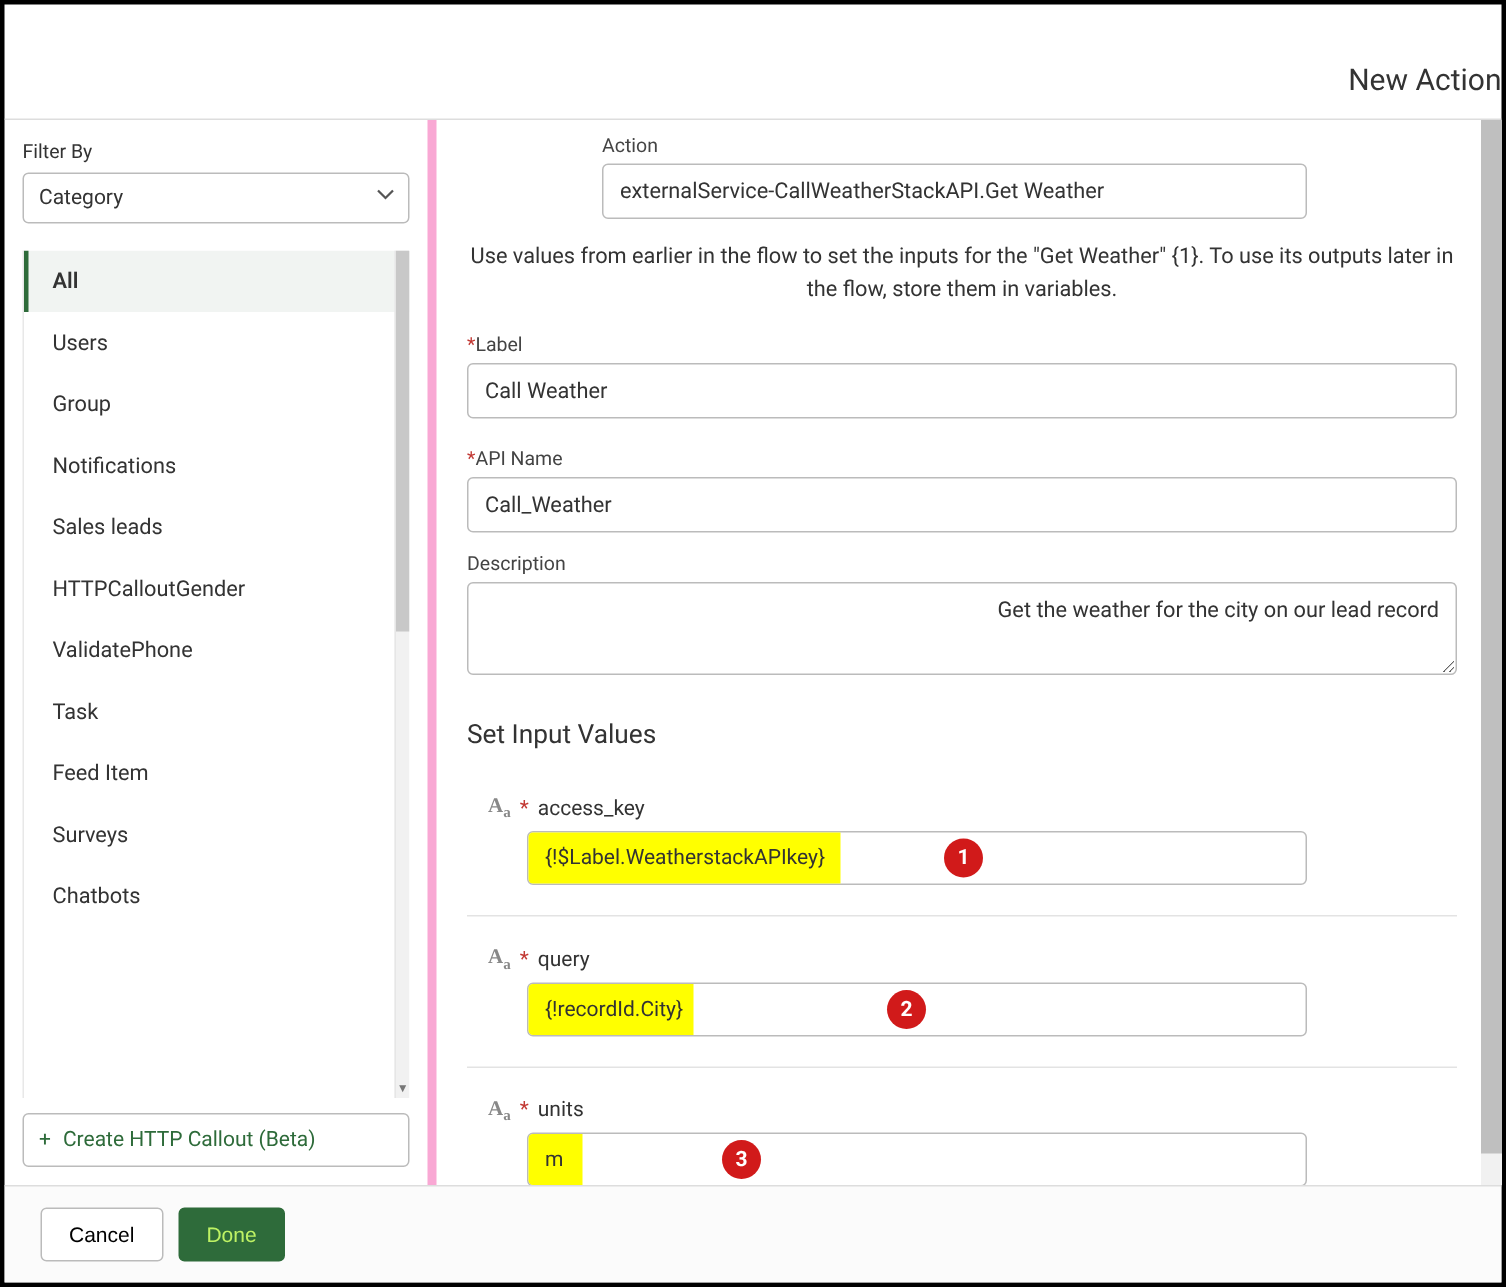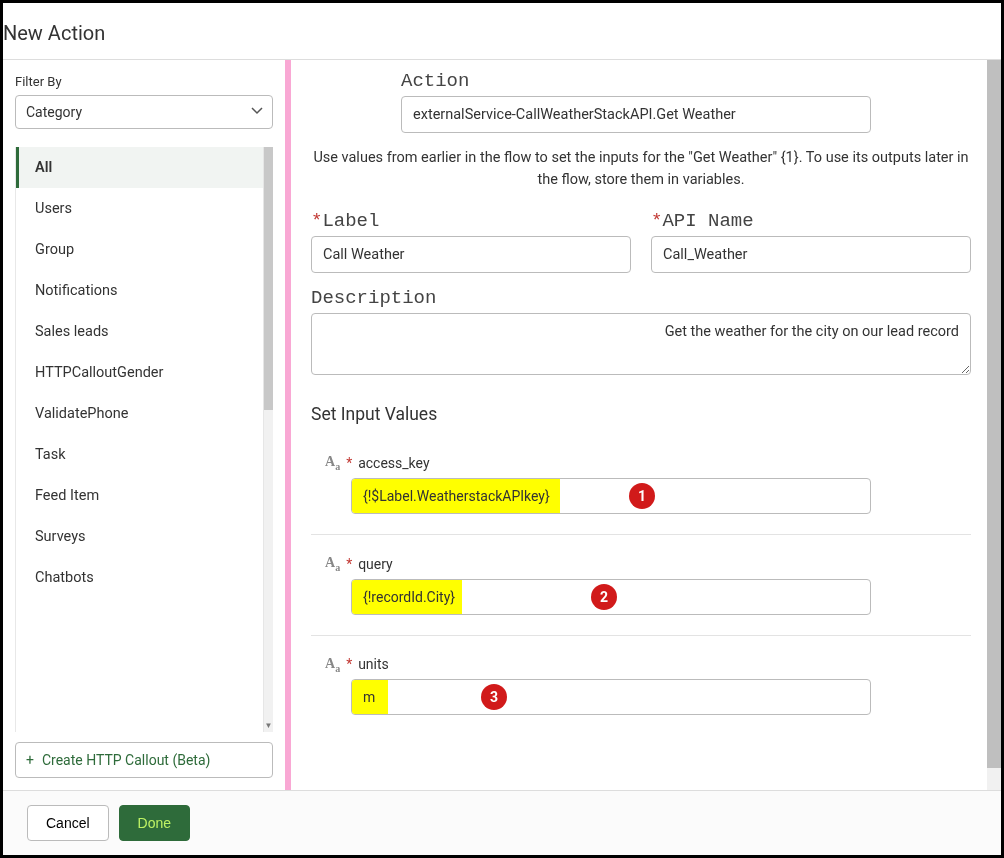--- a/index.html
+++ b/index.html
@@ -9,24 +9,25 @@
     font-size: 14px;
     color: #333;
     background: #fff;
     border: 3px solid #000;
     display: flex;
     flex-direction: column;
     width: 1004px;
     height: 858px;
   }
   .dialog-header {
-    text-align: left;
+    text-align: right;
     padding: 18px 0 14px 0;
     font-size: 20px;
     color: #333;
+    margin-top: 20px;
   }
   .dialog-body {
     flex: 1;
     display: flex;
     border-top: 1px solid #ddd;
     overflow: hidden;
     position: relative;
   }
   .sidebar {
     width: 288px;
@@ -133,46 +134,45 @@
   .main-scroll-thumb {
     position: absolute;
     top: 0;
     width: 100%;
     height: 97%;
     background: #bfbfbf;
   }
   .field-group { margin-bottom: 14px; }
   .field-group.narrow { width: 470px; margin-left: 90px; }
   .field-label {
-    font-size: 19px;
+    font-size: 13px;
     color: #444;
     margin-bottom: 4px;
     display: block;
-    font-family: Liberation Mono, monospace;
   }
   .req { color: #c23934; }
   .text-input, .textarea {
     width: 100%;
     border: 1px solid #bbb;
     border-radius: 4px;
     padding: 9px 11px;
     font-size: 14.5px;
     font-family: inherit;
     color: #333;
     background: #fff;
   }
   .textarea { resize: both; height: 62px; text-align: right; }
   .help-text {
     font-size: 14.5px;
     color: #333;
     margin: 14px 0 18px 0;
     line-height: 1.55;
     text-align: center;
   }
-  .two-col { display: flex; gap: 20px; margin-bottom: 14px; }
+  .two-col { display: flex; gap: 20px; margin-bottom: 14px; flex-direction: column; }
   .two-col .field-group { flex: 1; margin-bottom: 0; }
   .section-heading {
     font-size: 17.5px;
     color: #333;
     margin: 26px 0 18px 0;
   }
   .input-row {
     padding: 12px 0 20px 14px;
     border-bottom: 1px solid #e3e3e3;
     margin-bottom: 8px;

